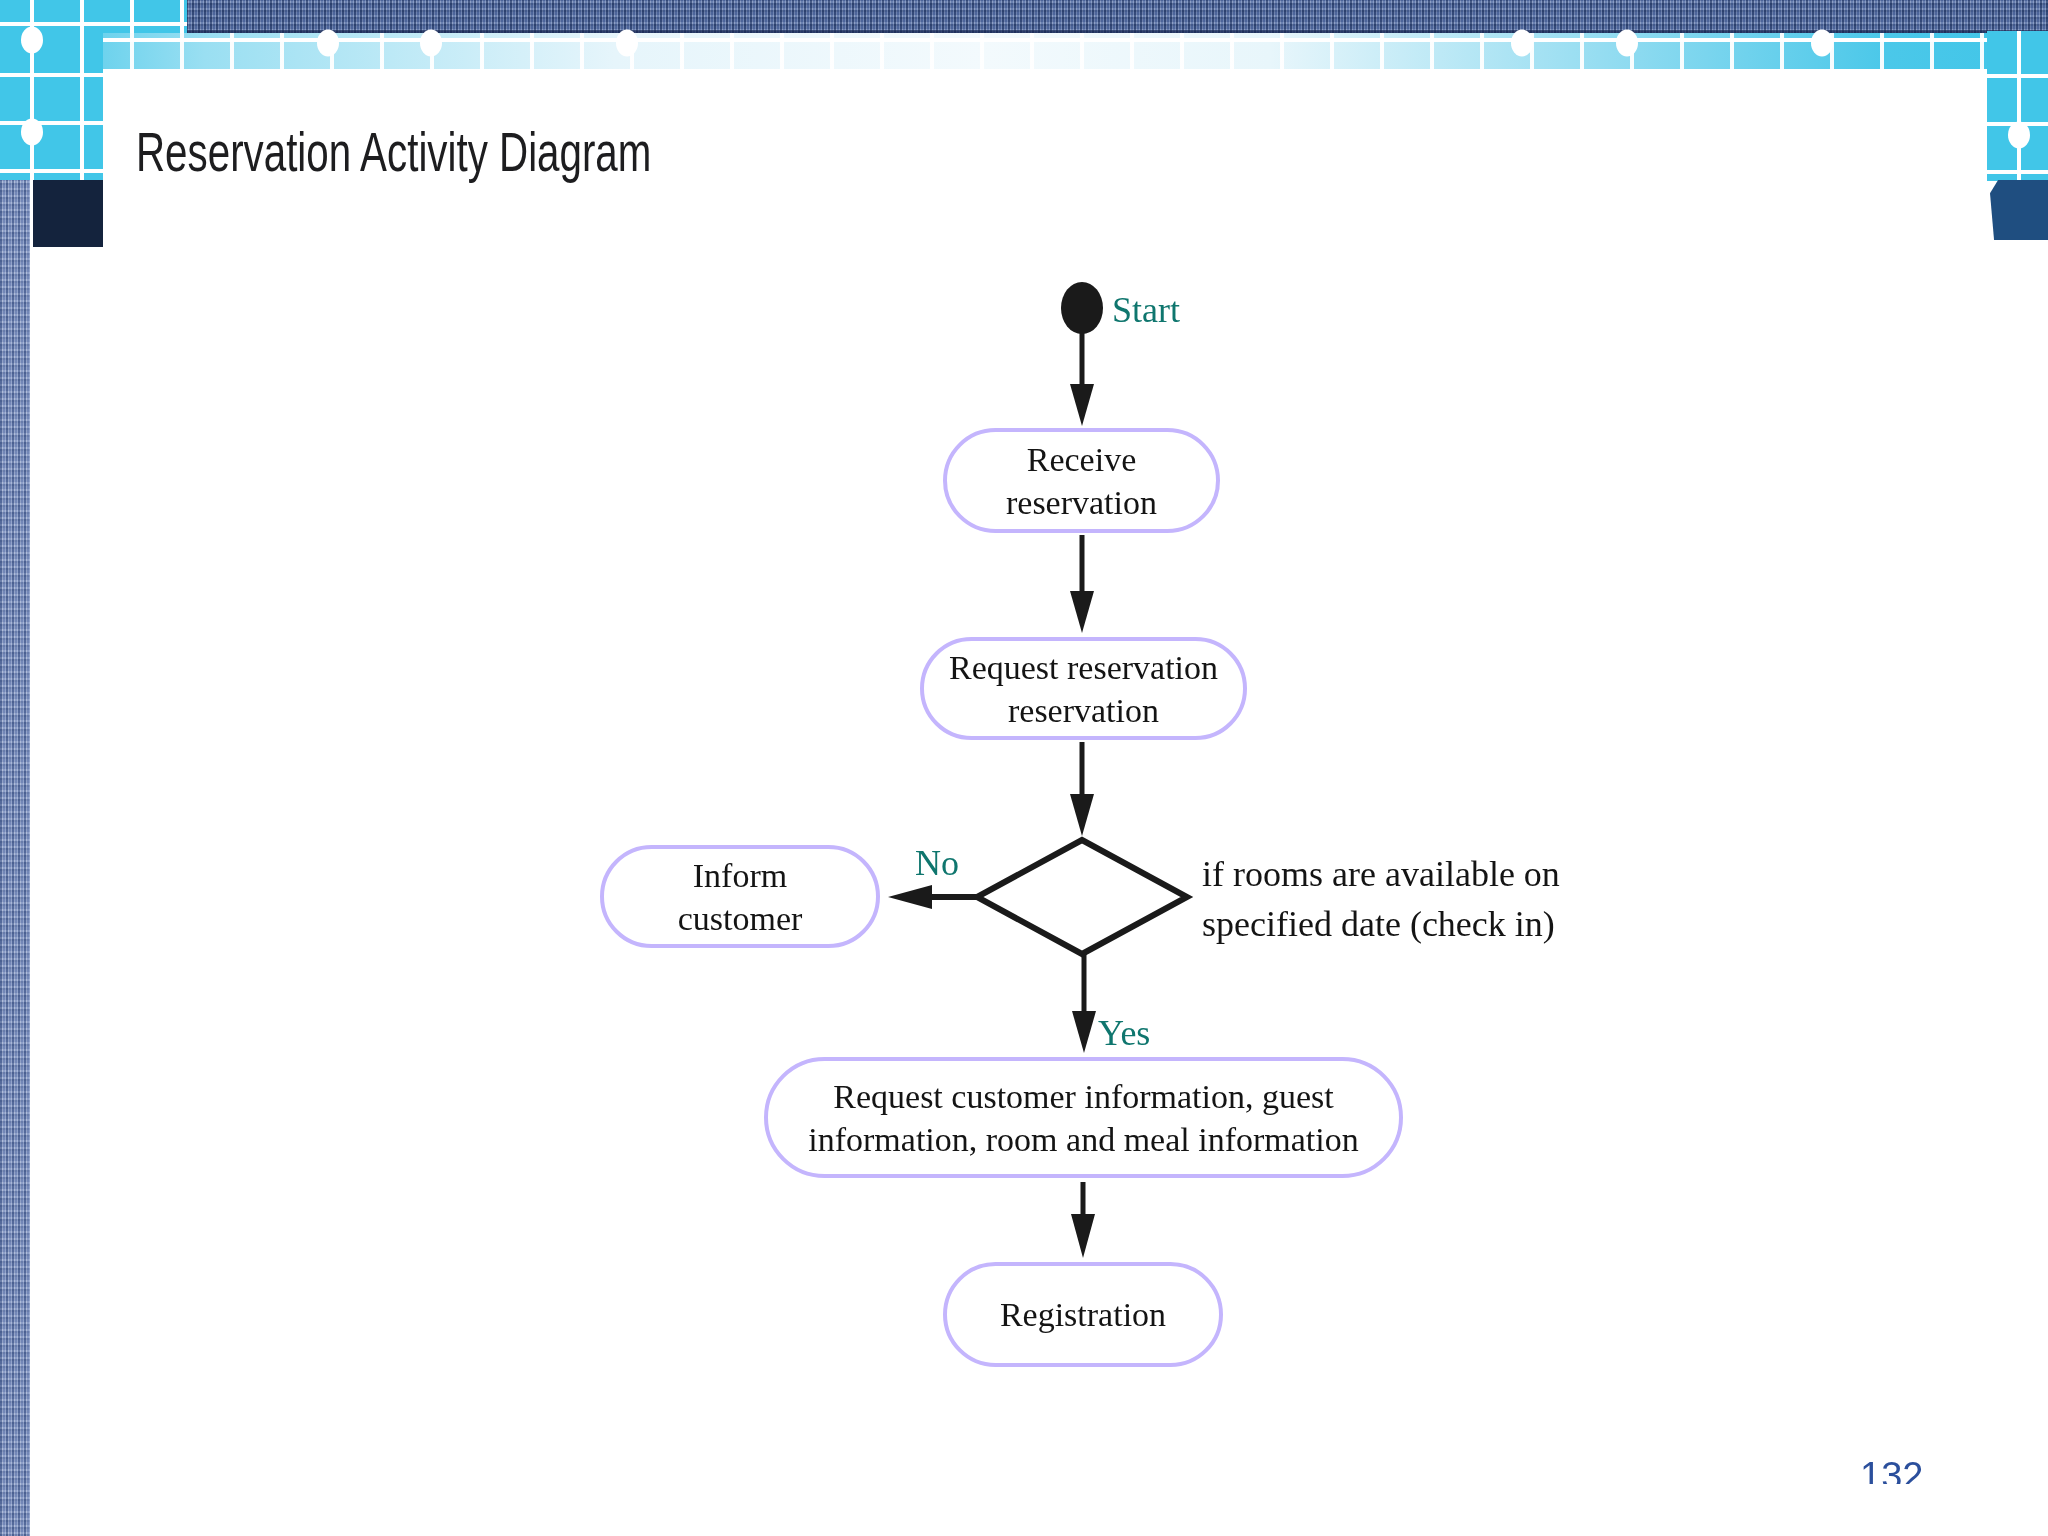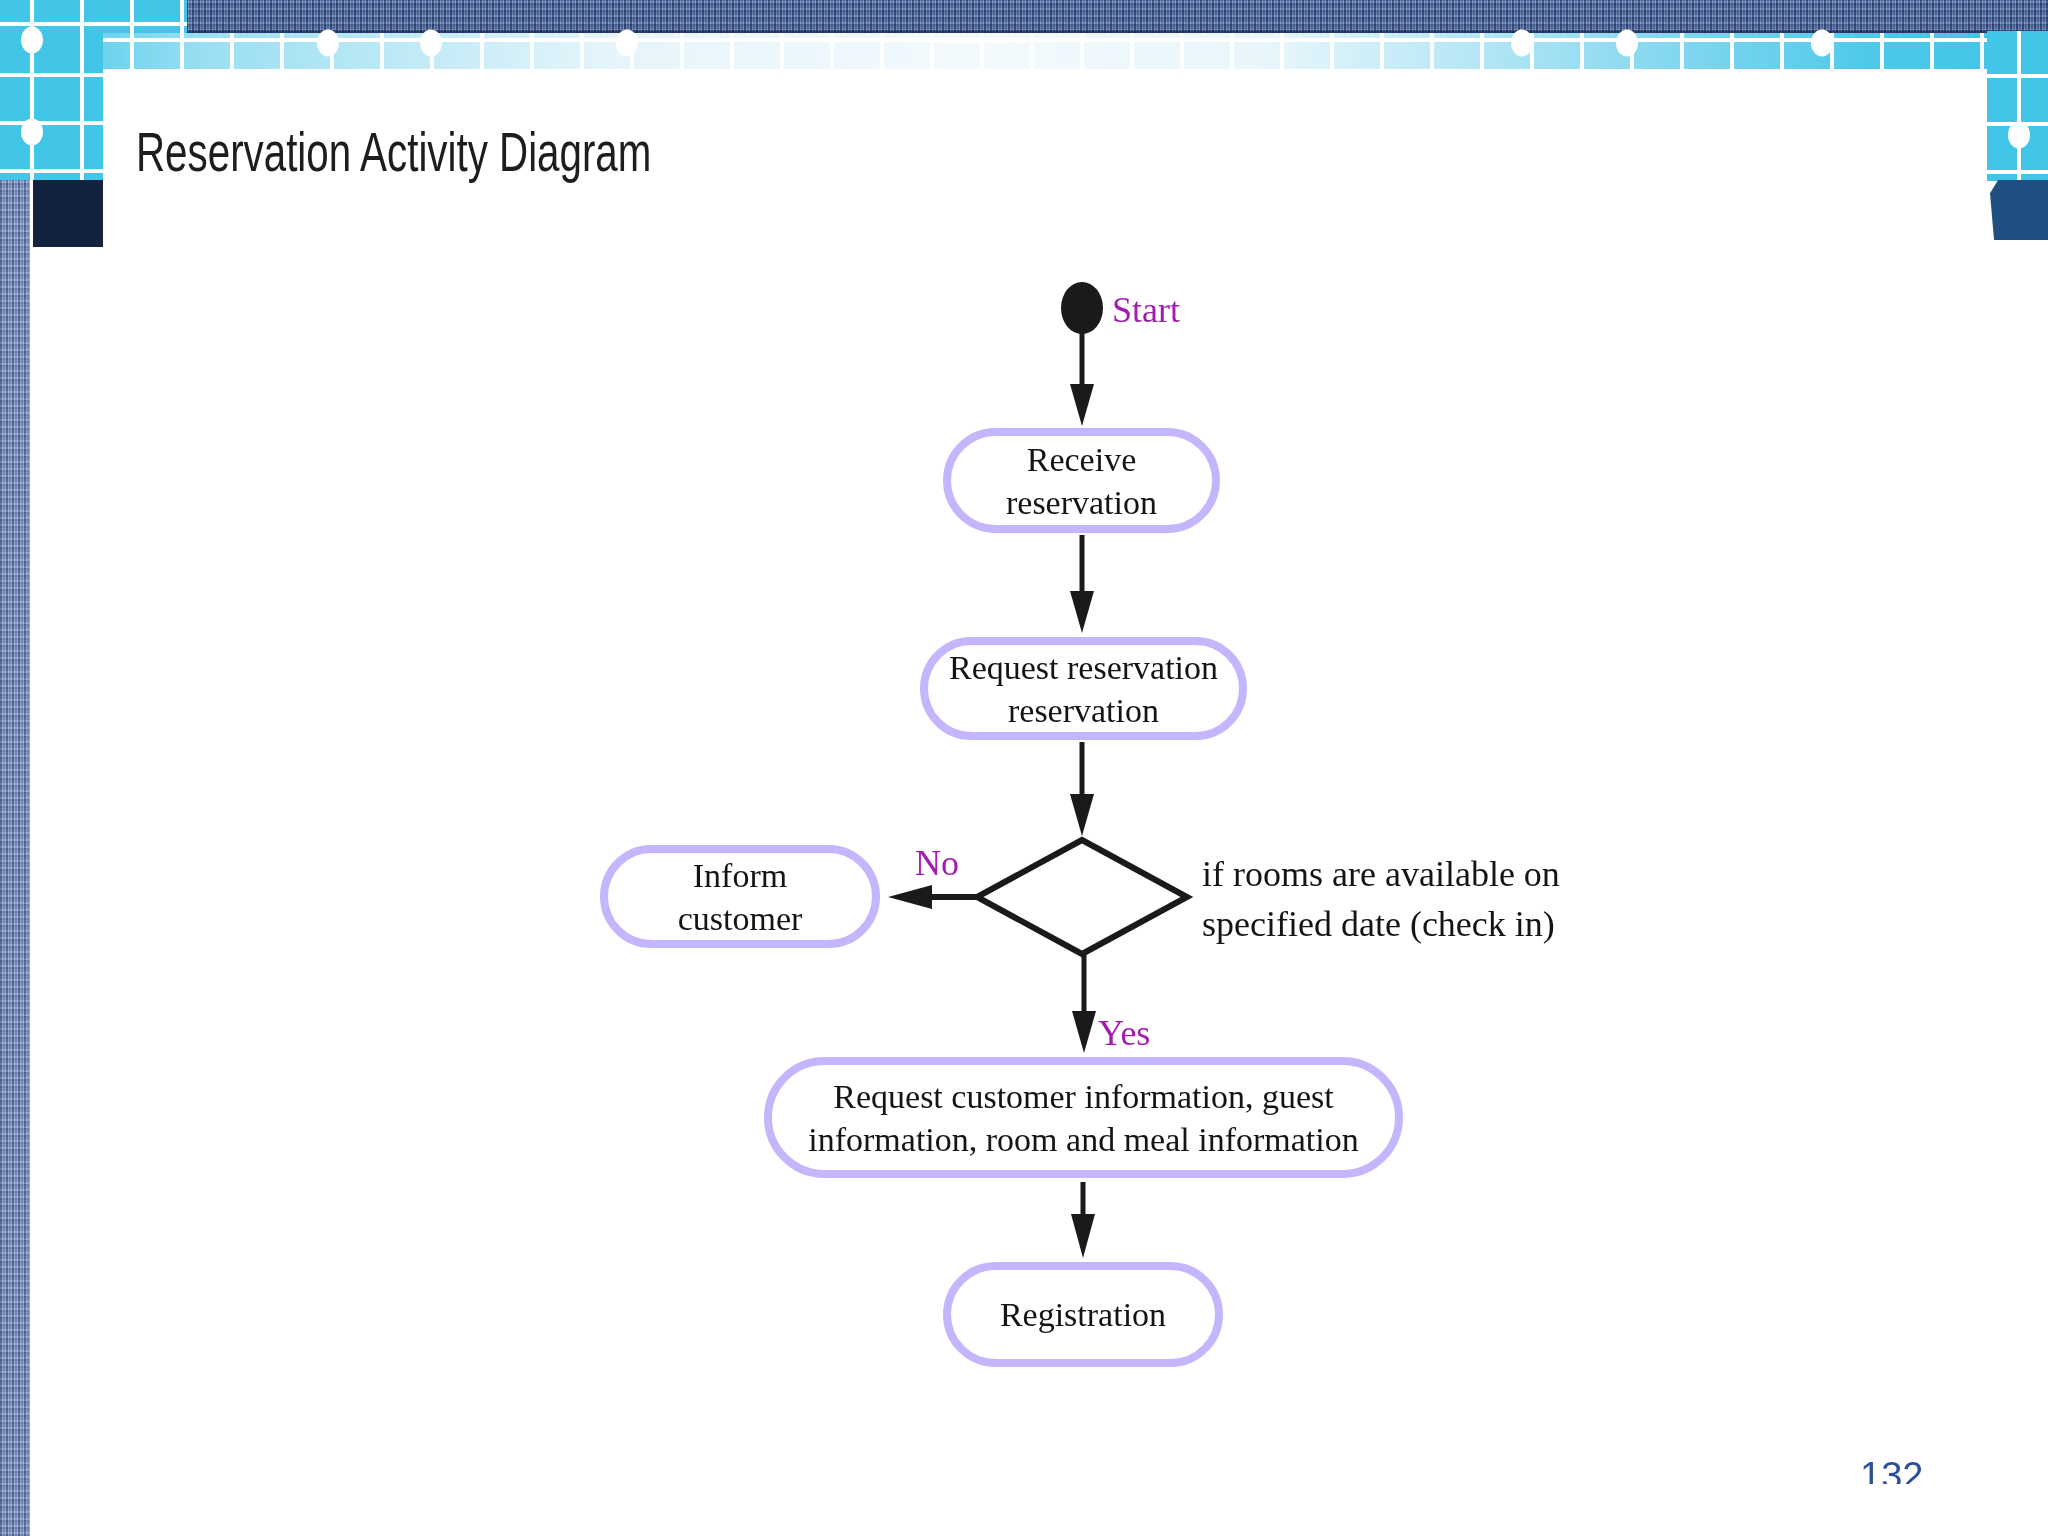--- a/index.html
+++ b/index.html
@@ -47,26 +47,26 @@
   .cyan-col-right{position:absolute;left:1987px;top:31px;width:61px;height:150px;}
   .navy-left{position:absolute;left:33px;top:180px;width:70px;height:67px;background:#14233d;}
   .navy-right{position:absolute;left:1990px;top:180px;width:58px;height:60px;background:#1f4e80;
     clip-path:polygon(14% 0,100% 0,100% 100%,7% 100%,0 22%);}
   .dot{position:absolute;width:22px;height:27px;background:#fff;border-radius:50%;
     transform:translate(-50%,-50%);}
 
   
   .title{position:absolute;left:136px;top:119px;color:#1d1d1f;font-size:56px;line-height:66px;
     white-space:nowrap;transform:scaleX(.72);transform-origin:left top;letter-spacing:0;}
-  .node{position:absolute;box-sizing:border-box;background:#fff;border:8px solid #c4b5fd;
+  .node{position:absolute;box-sizing:border-box;background:#fff;border:4px solid #c4b5fd;
     display:flex;flex-direction:column;align-items:center;justify-content:center;
     text-align:center;font-family:"Liberation Serif",serif;font-size:34px;line-height:43px;
     color:#141414;padding:0 6px;}
   .lbl{position:absolute;font-family:"Liberation Serif",serif;font-size:36px;line-height:44px;
-    color:#a21caf;white-space:nowrap;}
+    color:#0f766e;white-space:nowrap;}
   .note{position:absolute;left:1202px;top:849px;font-family:"Liberation Serif",serif;
     font-size:36px;line-height:50px;color:#141414;white-space:nowrap;}
 
   svg.connectors{position:absolute;left:0;top:0;width:2048px;height:1536px;pointer-events:none;}
 
   .pagenum-clip{position:absolute;left:1860px;top:1457px;width:120px;height:27px;overflow:hidden;}
   .pagenum{font-size:38px;line-height:38px;color:#2b4f9c;font-family:"Liberation Sans",sans-serif;}
 </style>
 </head>
 <body>

